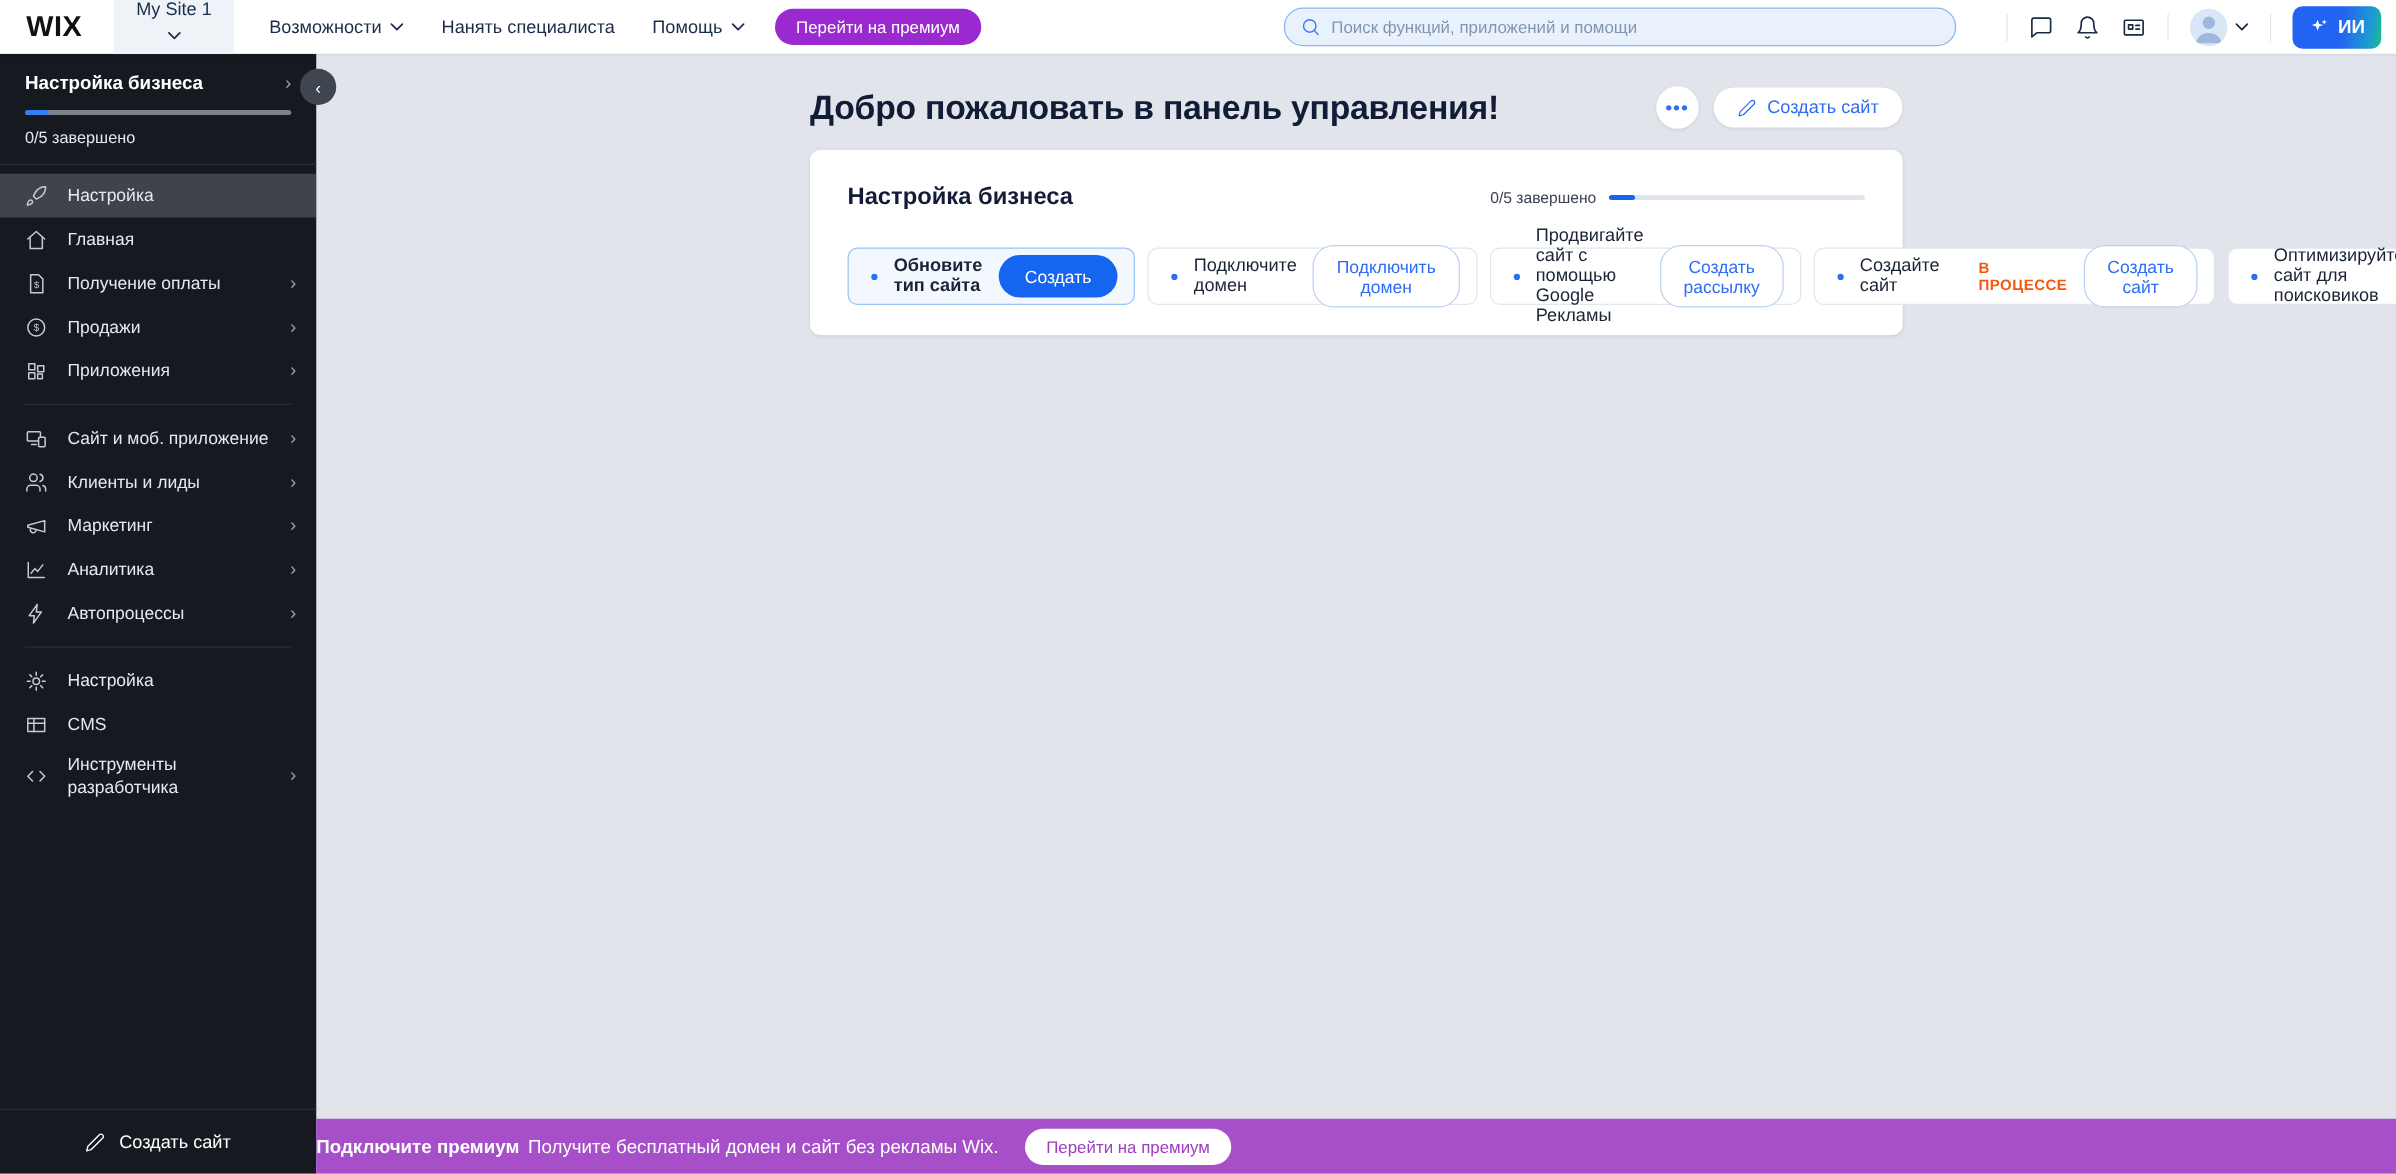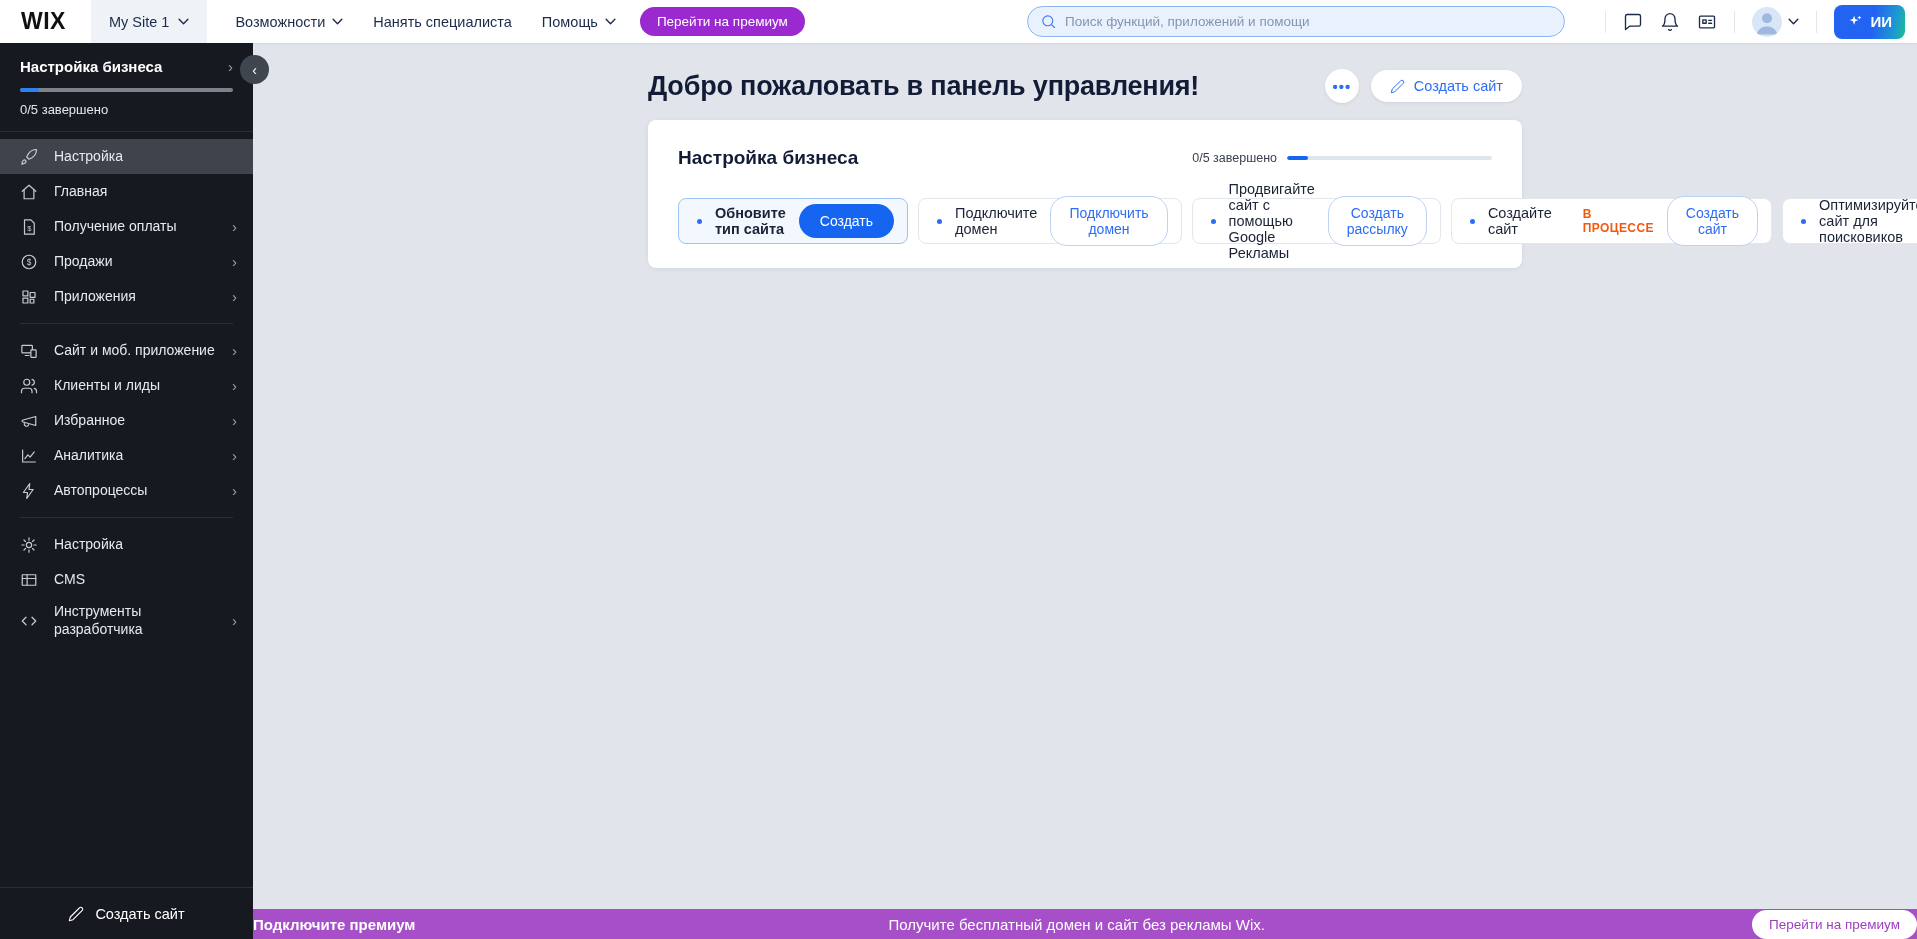--- a/index.html
+++ b/index.html
@@ -16,21 +16,21 @@
   
   .topbar {
     position:absolute; top:0; left:0; right:0; height:43px;
     background:#ffffff; display:flex; align-items:center; z-index:20;
     box-shadow:0 1px 2px rgba(20,30,60,.07);
   }
   .logo { margin:0 0 0 21px; font-weight:800; font-size:23px; letter-spacing:.5px; color:#111; }
   .site-tab {
     height:43px; display:flex; align-items:center; gap:9px;
     background:#eff3f8; padding:0 18px; margin-left:25px;
-    font-size:14.5px; color:#1b2b4a; cursor:pointer;
+    font-size:14.5px; color:#1b2b4a; cursor:pointer;flex-direction:column;
   }
   .top-nav { display:flex; align-items:center; gap:30px; margin-left:28px; }
   .top-nav-item { display:flex; align-items:center; gap:7px; font-size:14.5px; cursor:pointer; }
   .premium-pill {
     margin-left:24px; background:#9a2ad0; color:#fff; border:none;
     font-size:13.5px; padding:7px 17px; border-radius:16px; cursor:pointer;
     font-family:inherit;
   }
   .search-box {
     position:absolute; left:1027px; top:6px; width:538px; height:31px;
@@ -139,22 +139,22 @@
     margin-left:auto; background:#1565f0; color:#fff; border:none; cursor:pointer;
     border-radius:18px; padding:9px 21px; font-size:14px; font-family:inherit;
   }
   .task-btn-outline {
     margin-left:auto; background:#fff; color:#2d6df6; cursor:pointer;
     border:1px solid #bcd2f3; border-radius:17px; padding:8px 18px; font-size:14px; font-family:inherit;
   }
 
   
   .banner {
-    position:absolute; left:253px; right:0; bottom:0; height:30px; background:#a64fc8;
-    display:flex; align-items:center; justify-content:space-between; gap:7px; color:#fff; font-size:15px; z-index:12;
+    position:absolute; left:253px; right:0; bottom:0; height:44px; background:#a64fc8;
+    display:flex; align-items:center; justify-content:flex-start; gap:7px; color:#fff; font-size:15px; z-index:12;
   }
   .banner-bold { font-weight:700; }
   .banner-btn {
     margin-left:14px; background:#fff; color:#9d3fc0; border:none; cursor:pointer;
     border-radius:16px; padding:7px 17px; font-size:13.5px; font-family:inherit;
   }
 </style>
 </head>
 <body>
 
@@ -351,21 +351,21 @@
       <span class="side-chevron">›</span>
     </div>
 
     <div class="nav-item">
       <span class="nicon">
         <svg class="ico" width="18" height="18" viewBox="0 0 24 24">
             <path d="m3 11 18-5v12L3 13v-2z"></path>
             <path d="M11.6 16.8a3 3 0 1 1-5.8-1.6"></path>
           </svg>
       </span>
-      <span class="nlabel">Избранное</span>
+      <span class="nlabel">Маркетинг</span>
       <span class="side-chevron">›</span>
     </div>
 
 
     <div class="nav-item">
       <span class="nicon">
         <svg class="ico" width="18" height="18" viewBox="0 0 24 24">
             <path d="M3.5 4v16h17"></path>
             <path d="M6.5 15.5l4-5 3 3 5.5-7"></path>
           </svg>

